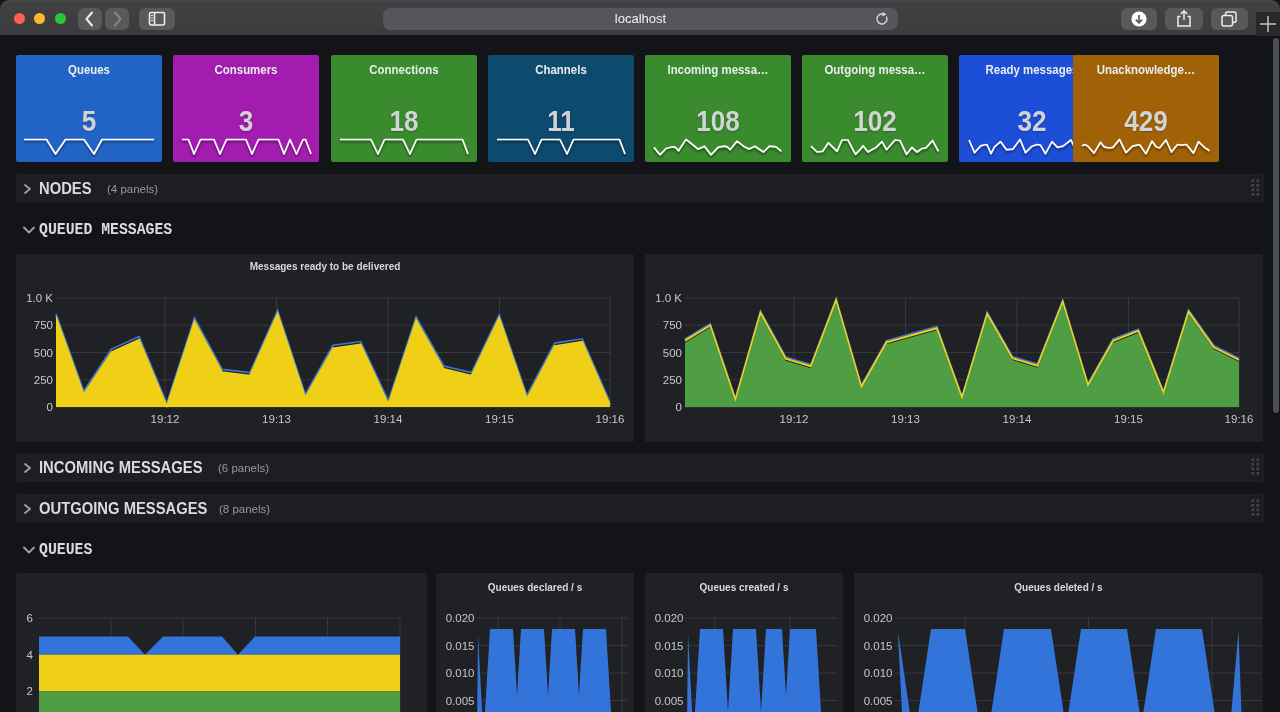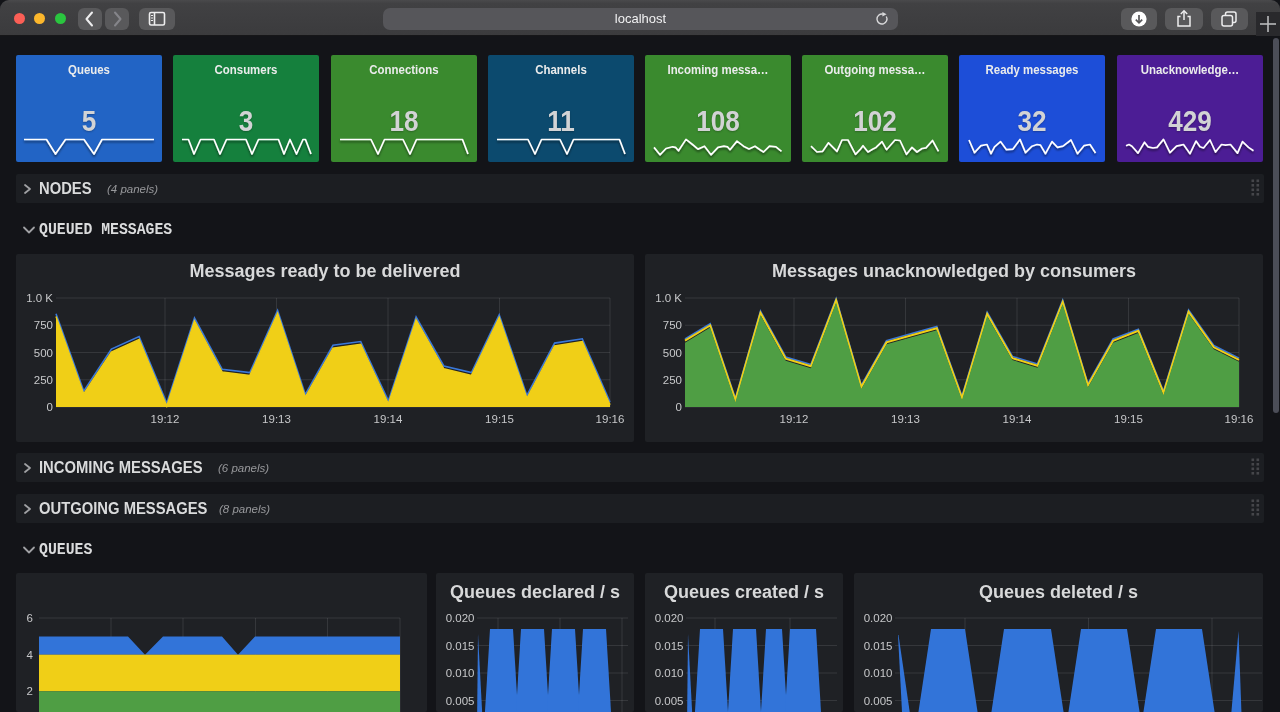--- a/index.html
+++ b/index.html
@@ -19,25 +19,25 @@
 .sval { position:absolute; top:52px; width:100%; text-align:center; color:#d2d3d5;
   font-size:29px; line-height:1; font-weight:bold; transform:scaleX(0.9);
   text-shadow:0 1px 2px rgba(0,0,0,0.25); }
 .row { position:absolute; left:16px; width:1248px; height:29px; background:#1c1e22; border-radius:2px;text-align:right; }
 .exrow { position:absolute; left:16px; width:1248px; height:25px;font-family:Liberation Mono, monospace; }
 .chev { position:absolute; }
 .rtitle { position:absolute; left:23px; top:50%; transform:translateY(-52%) scaleX(0.87);
   transform-origin:left center; color:#dadbdc;
   font-size:17px; font-weight:bold; white-space:nowrap; }
 .rcount { position:absolute; top:50%; transform:translateY(-50%);
-  color:#98999c; font-size:11.5px; font-style:italic; white-space:nowrap; }
+  color:#98999c; font-size:11.5px; white-space:nowrap; }
 .grip { position:absolute; }
 .panel { position:absolute; background:#1f2125; border-radius:2px; }
 .ptitle { position:absolute; width:100%; text-align:center; color:#d8d9da;
-  font-size:18px; font-weight:bold; }
+  font-size:10px; font-weight:bold; }
 .ax { fill:#c7c8ca; font-size:11.5px; font-family:"Liberation Sans",sans-serif; }
 #sb { position:absolute; left:1273px; top:38px; width:6px; height:375px;
   border-radius:3px; background:#4c4e58; }
 svg { display:block; }
 </style></head>
 <body>
 <div id="macbar">
 <div class="tl" style="left:13.5px;background:#fb5f56"></div>
 <div class="tl" style="left:34px;background:#fcb72c"></div>
 <div class="tl" style="left:54.5px;background:#2ac53f"></div>
@@ -98,21 +98,21 @@
 </filter>
     </defs>
   </svg>
 <div class="stat" style="left:16px;background:#2264c5">
 <div class="stitle">Queues</div>
 <div class="sval">5</div>
 <svg width="146" height="107" style="position:absolute;left:0;top:0">
 <polyline points="8.0,84.5 30.5,84.5 39.5,99.0 49.5,84.5 68.0,84.5 78.0,99.0 86.0,84.5 138.0,84.5" fill="none" stroke="#ffffff" stroke-width="1.7" stroke-linejoin="round" filter="url(#sksh)"></polyline>
 </svg>
   </div>
-<div class="stat" style="left:173px;background:#15803d">
+<div class="stat" style="left:173px;background:#a21caf">
 <div class="stitle">Consumers</div>
 <div class="sval">3</div>
 <svg width="146" height="107" style="position:absolute;left:0;top:0">
 <polyline points="9.0,84.5 15.5,84.5 21.0,99.0 27.5,84.5 41.0,84.5 47.0,99.0 53.5,84.5 73.0,84.5 79.0,99.0 85.5,84.5 105.5,84.5 111.0,99.0 117.0,84.5 123.5,99.0 130.0,84.5 132.5,84.5 138.0,99.0" fill="none" stroke="#ffffff" stroke-width="1.7" stroke-linejoin="round" filter="url(#sksh)"></polyline>
 </svg>
   </div>
 <div class="stat" style="left:331px;background:#3a8a2e">
 <div class="stitle">Connections</div>
 <div class="sval">18</div>
 <svg width="146" height="107" style="position:absolute;left:0;top:0">
@@ -140,21 +140,21 @@
 <polyline points="9.0,91.2 15.0,97.0 20.5,96.4 26.5,87.8 30.5,91.8 35.0,96.4 40.0,85.0 46.0,85.0 53.5,99.3 58.0,94.7 61.0,90.7 66.0,97.0 71.0,94.1 74.0,92.4 80.0,86.6 84.5,94.7 93.0,85.0 98.0,85.5 104.5,99.3 110.0,92.4 115.0,97.0 120.0,93.5 124.0,92.9 130.5,85.5 136.5,96.4" fill="none" stroke="#ffffff" stroke-width="1.7" stroke-linejoin="round" filter="url(#sksh)"></polyline>
 </svg>
   </div>
 <div class="stat" style="left:959px;background:#1d4ed8">
 <div class="stitle">Ready messages</div>
 <div class="sval">32</div>
 <svg width="146" height="107" style="position:absolute;left:0;top:0">
 <polyline points="10.0,85.0 15.5,97.6 22.0,90.7 28.0,89.5 32.0,98.7 35.5,91.8 41.5,86.6 47.5,94.7 54.0,94.1 61.0,84.4 66.5,97.6 73.0,91.2 78.0,89.5 81.5,90.1 86.5,98.7 93.0,86.6 98.5,92.4 104.0,91.2 112.0,85.0 118.5,98.7 125.0,90.7 131.0,89.5 136.5,98.0" fill="none" stroke="#ffffff" stroke-width="1.7" stroke-linejoin="round" filter="url(#sksh)"></polyline>
 </svg>
   </div>
-<div class="stat" style="left:1117px;background:#4c1d95">
+<div class="stat" style="left:1073px;background:#a16207">
 <div class="stitle">Unacknowledge…</div>
 <div class="sval">429</div>
 <svg width="146" height="107" style="position:absolute;left:0;top:0">
 <polyline points="9.0,90.7 12.0,89.5 15.0,91.2 21.0,98.1 27.5,87.2 31.0,91.8 36.0,93.0 40.0,92.4 46.5,84.4 53.0,97.6 59.5,91.2 64.0,90.1 66.5,89.5 73.0,98.7 79.0,86.1 83.0,91.8 86.5,93.0 93.0,85.0 98.5,97.0 104.5,89.5 108.5,90.1 113.5,89.5 120.5,98.1 125.5,86.6 131.5,92.4 136.5,95.8" fill="none" stroke="#ffffff" stroke-width="1.7" stroke-linejoin="round" filter="url(#sksh)"></polyline>
 </svg>
   </div>
 
 <div class="row" style="top:174px">
 <svg class="chev" width="12" height="12" style="left:5px;top:9px">
       <polyline points="4,2 9,6 4,10" fill="none" stroke="#a0a1a4" stroke-width="1.8" stroke-linecap="round" stroke-linejoin="round"></polyline>
@@ -202,21 +202,20 @@
       <text x="37" y="129.8" text-anchor="end" class="ax">250</text>
       <text x="37" y="157.0" text-anchor="end" class="ax">0</text>
       <text x="149" y="169" text-anchor="middle" class="ax">19:12</text>
       <text x="260.5" y="169" text-anchor="middle" class="ax">19:13</text>
       <text x="372" y="169" text-anchor="middle" class="ax">19:14</text>
       <text x="483.5" y="169" text-anchor="middle" class="ax">19:15</text>
       <text x="594" y="169" text-anchor="middle" class="ax">19:16</text>
 </svg>
   </div>
 <div class="panel" style="left:645px;top:254px;width:618px;height:188px">
-<div class="ptitle" style="top:7px">Messages unacknowledged by consumers</div>
 <svg width="618" height="188" style="position:absolute;left:0;top:0">
 <line x1="40.0" y1="44.0" x2="594.0" y2="44.0" stroke="rgba(255,255,255,0.10)"></line>
       <line x1="40.0" y1="71.25" x2="594.0" y2="71.25" stroke="rgba(255,255,255,0.10)"></line>
       <line x1="40.0" y1="98.5" x2="594.0" y2="98.5" stroke="rgba(255,255,255,0.10)"></line>
       <line x1="40.0" y1="125.75" x2="594.0" y2="125.75" stroke="rgba(255,255,255,0.10)"></line>
       <line x1="40.0" y1="153.0" x2="594.0" y2="153.0" stroke="rgba(255,255,255,0.10)"></line>
       <line x1="149" y1="44.0" x2="149" y2="153.0" stroke="rgba(255,255,255,0.10)"></line>
       <line x1="260.5" y1="44.0" x2="260.5" y2="153.0" stroke="rgba(255,255,255,0.10)"></line>
       <line x1="372" y1="44.0" x2="372" y2="153.0" stroke="rgba(255,255,255,0.10)"></line>
       <line x1="483.5" y1="44.0" x2="483.5" y2="153.0" stroke="rgba(255,255,255,0.10)"></line>

